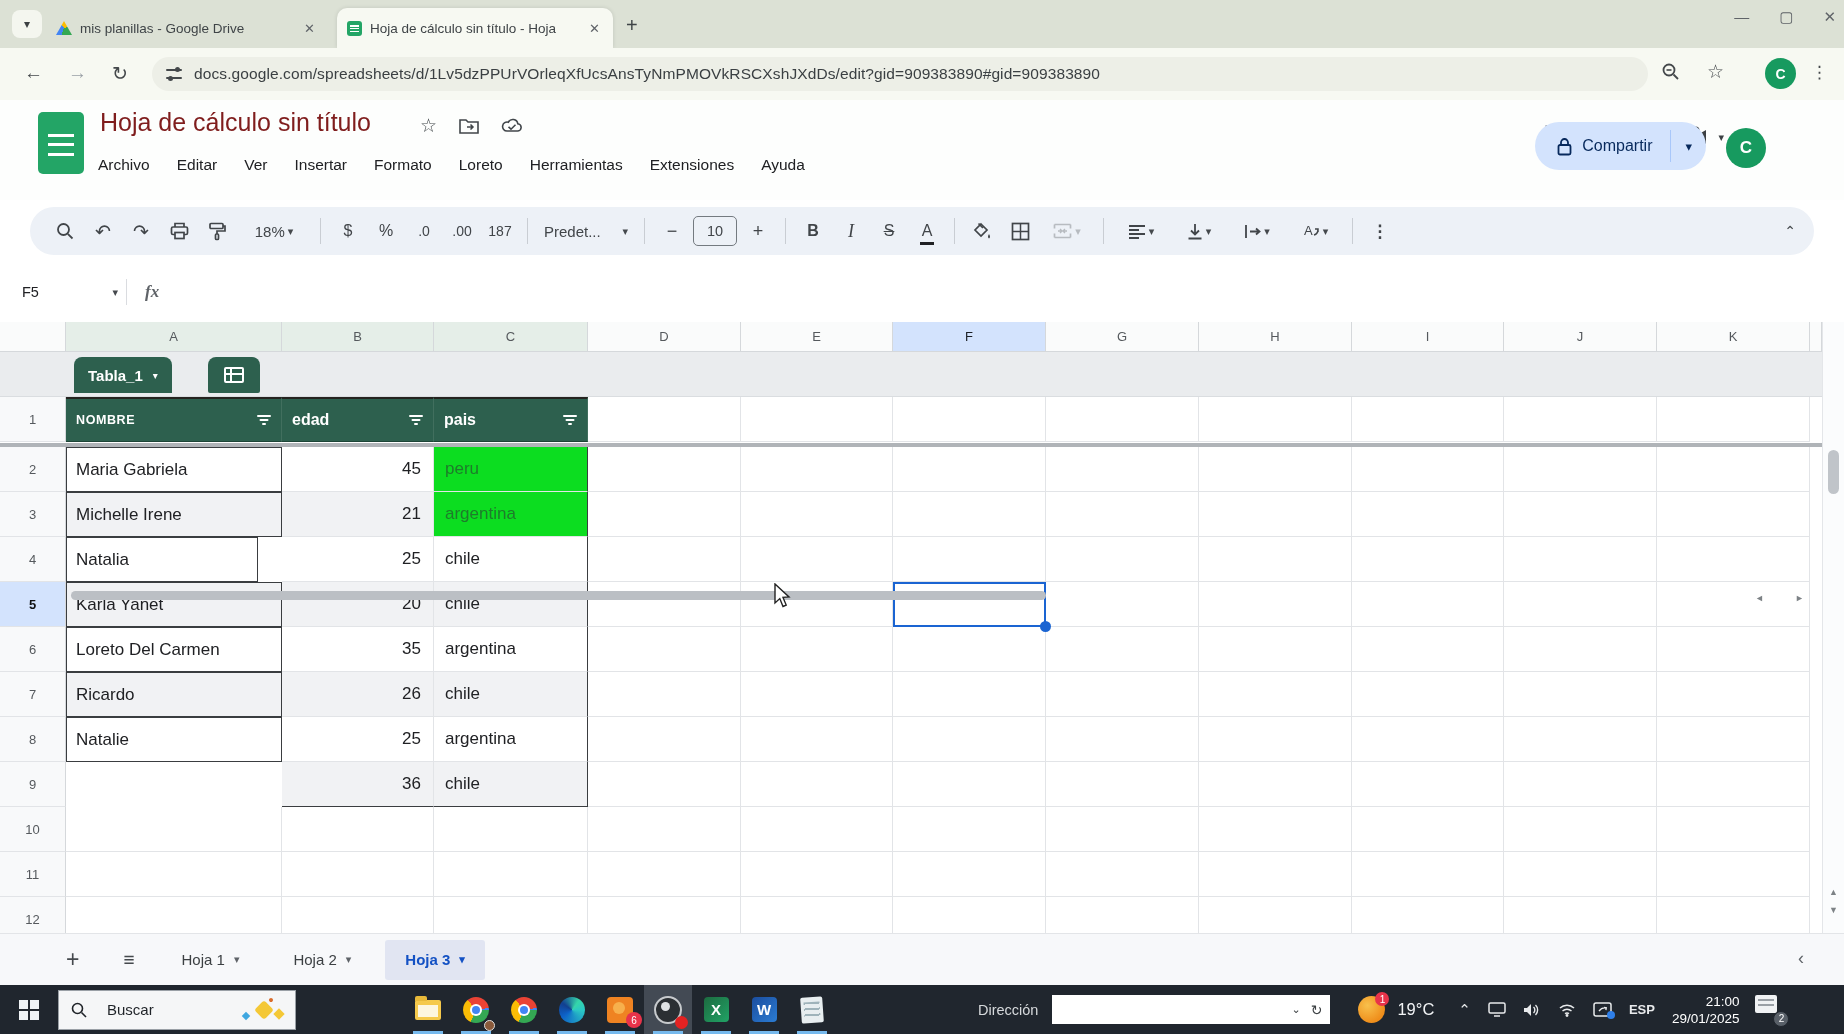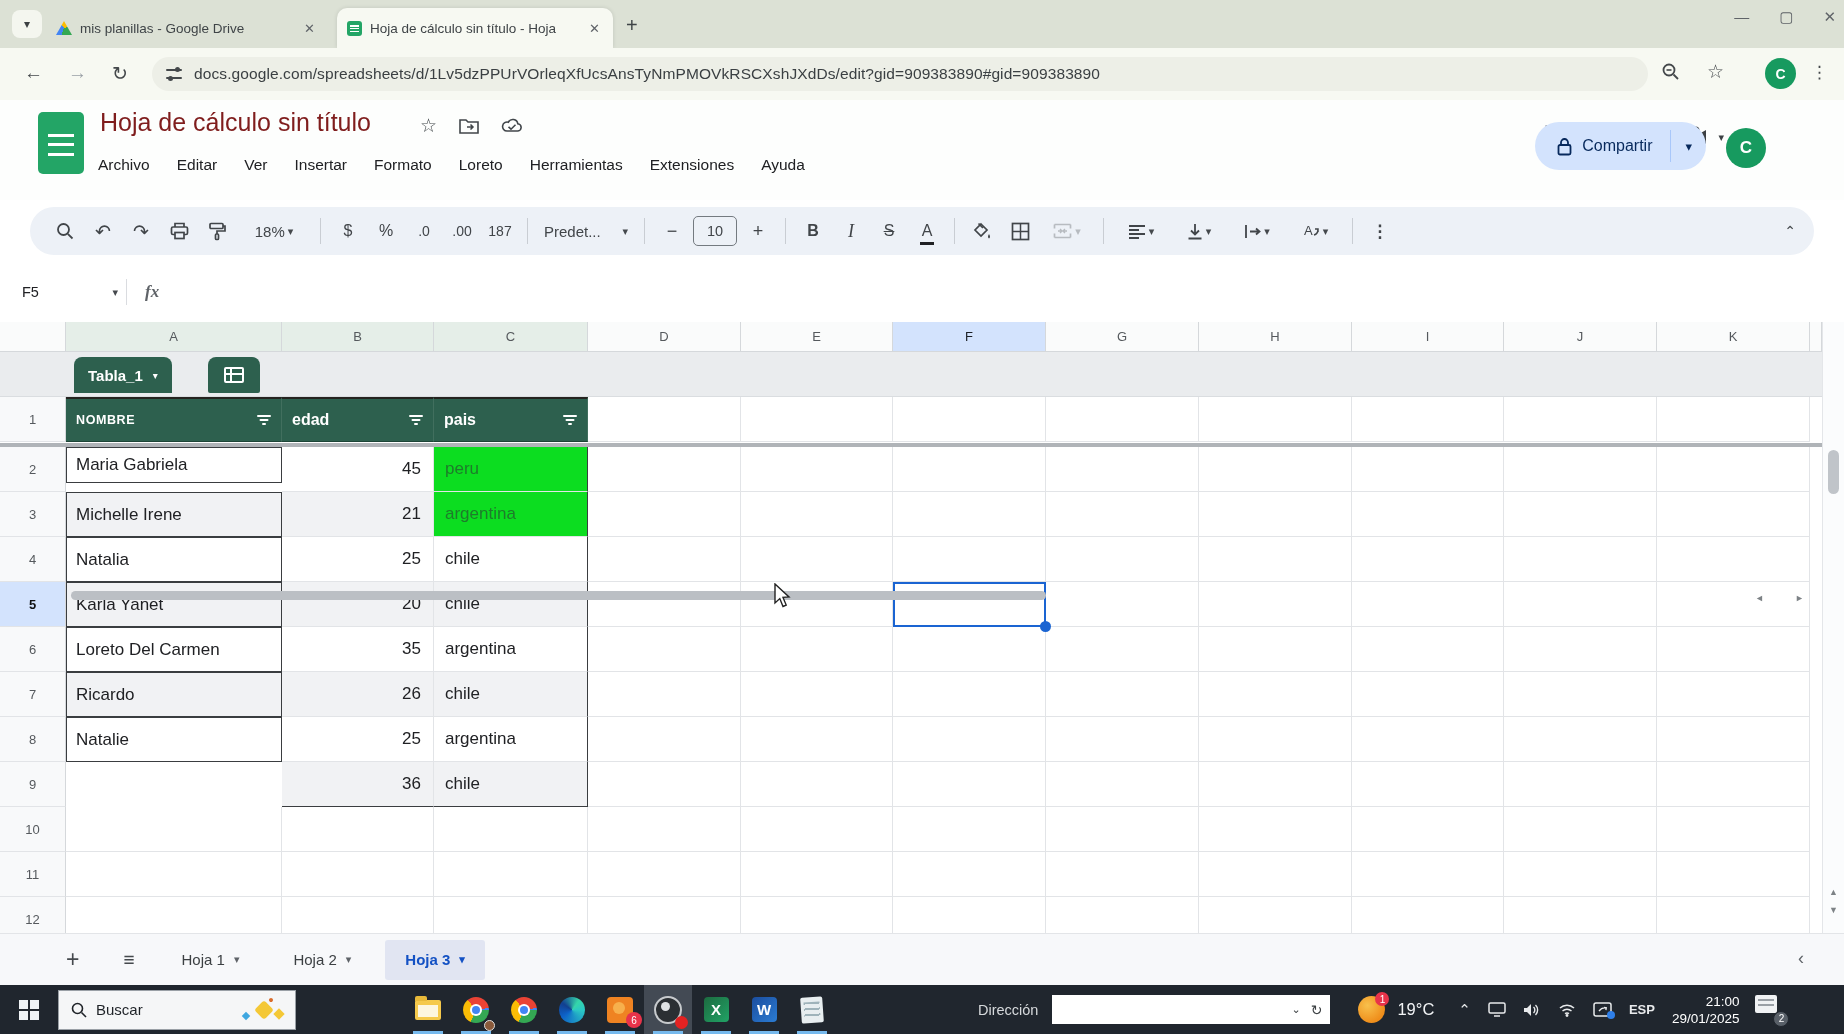--- a/index.html
+++ b/index.html
@@ -129,21 +129,21 @@
   .sheettab .arr { font-size:11px; color:#5f6368; }
   .sheettab.active { background:#e1e5f2; color:#1351c4; font-weight:bold; border-radius:3px; }
   .sheettab.active .arr { color:#1351c4; }
   #sheetscrollleft { position:absolute; right:40px; top:14px; color:#5f6368; font-size:18px; }
 
   
   #taskbar { position:absolute; left:0; top:985px; width:1844px; height:49px; background:#20262e; display:flex; align-items:center; }
   #startbtn { width:58px; height:49px; display:flex; align-items:center; justify-content:center; }
   .winlogo { width:20px; height:20px; display:grid; grid-template-columns:9px 9px; grid-template-rows:9px 9px; gap:2px; }
   .winlogo i { background:#eef2f5; }
-  #searchbox { width:238px; height:40px; background:#f5f6f7; border:1px solid #9aa0a6; display:flex; align-items:center; padding:0 12px; gap:9px; position:relative; }
+  #searchbox { width:238px; height:40px; background:#f5f6f7; border:1px solid #9aa0a6; display:flex; align-items:center; padding:0 12px; gap:20px; position:relative; }
   #searchbox .ph { font-size:15px; color:#1f2328; }
   .sparkles { position:absolute; right:10px; top:7px; width:46px; height:26px; }
   .spark { position:absolute; background:#f2c13a; transform:rotate(45deg); }
   .spark.s1 { width:14px; height:14px; left:18px; top:5px; background:#f4c836; border-radius:3px; }
   .spark.s2 { width:8px; height:8px; left:36px; top:12px; background:#f4c836; }
   .spark.s3 { width:6px; height:6px; left:4px; top:15px; background:#3fa7e0; }
   .spark.s4 { width:4px; height:4px; left:30px; top:0; background:#d96c2c; border-radius:50%; }
   .appslot { width:48px; height:49px; display:flex; align-items:center; justify-content:center; position:relative; flex:none; }
   .appslot .uline { position:absolute; bottom:0; left:9px; right:9px; height:3px; background:#76b9ed; }
   .appslot.active { background:#434a54; }
@@ -450,21 +450,21 @@
     </div>
     <div class="gcell " style="left: 588px; top: 75px; width: 153px; height: 45px;"></div>
     <div class="gcell " style="left: 741px; top: 75px; width: 152px; height: 45px;"></div>
     <div class="gcell " style="left: 893px; top: 75px; width: 153px; height: 45px;"></div>
     <div class="gcell " style="left: 1046px; top: 75px; width: 153px; height: 45px;"></div>
     <div class="gcell " style="left: 1199px; top: 75px; width: 153px; height: 45px;"></div>
     <div class="gcell " style="left: 1352px; top: 75px; width: 152px; height: 45px;"></div>
     <div class="gcell " style="left: 1504px; top: 75px; width: 153px; height: 45px;"></div>
     <div class="gcell " style="left: 1657px; top: 75px; width: 153px; height: 45px;"></div>
     <div class="gcell rowhead" style="left: 0px; top: 125px; width: 66px; height: 45px;">2</div>
-    <div class="gcell cA" style="left: 66px; top: 125px; width: 216px; height: 36px;">Maria Gabriela</div>
+    <div class="gcell cA" style="left: 66px; top: 125px; width: 216px; height: 45px;">Maria Gabriela</div>
     <div class="gcell cB" style="left: 282px; top: 125px; width: 152px; height: 45px;">45</div>
     <div class="gcell cC greencell" style="left: 434px; top: 125px; width: 154px; height: 45px;">peru</div>
     <div class="gcell " style="left: 588px; top: 125px; width: 153px; height: 45px;"></div>
     <div class="gcell " style="left: 741px; top: 125px; width: 152px; height: 45px;"></div>
     <div class="gcell " style="left: 893px; top: 125px; width: 153px; height: 45px;"></div>
     <div class="gcell " style="left: 1046px; top: 125px; width: 153px; height: 45px;"></div>
     <div class="gcell " style="left: 1199px; top: 125px; width: 153px; height: 45px;"></div>
     <div class="gcell " style="left: 1352px; top: 125px; width: 152px; height: 45px;"></div>
     <div class="gcell " style="left: 1504px; top: 125px; width: 153px; height: 45px;"></div>
     <div class="gcell " style="left: 1657px; top: 125px; width: 153px; height: 45px;"></div>
@@ -474,21 +474,21 @@
     <div class="gcell cC band greencell" style="left: 434px; top: 170px; width: 154px; height: 45px;">argentina</div>
     <div class="gcell " style="left: 588px; top: 170px; width: 153px; height: 45px;"></div>
     <div class="gcell " style="left: 741px; top: 170px; width: 152px; height: 45px;"></div>
     <div class="gcell " style="left: 893px; top: 170px; width: 153px; height: 45px;"></div>
     <div class="gcell " style="left: 1046px; top: 170px; width: 153px; height: 45px;"></div>
     <div class="gcell " style="left: 1199px; top: 170px; width: 153px; height: 45px;"></div>
     <div class="gcell " style="left: 1352px; top: 170px; width: 152px; height: 45px;"></div>
     <div class="gcell " style="left: 1504px; top: 170px; width: 153px; height: 45px;"></div>
     <div class="gcell " style="left: 1657px; top: 170px; width: 153px; height: 45px;"></div>
     <div class="gcell rowhead" style="left: 0px; top: 215px; width: 66px; height: 45px;">4</div>
-    <div class="gcell cA" style="left: 66px; top: 215px; width: 216px; height: 45px;">Natalia</div>
+    <div class="gcell cA" style="left: 66px; top: 215px; width: 192px; height: 45px;">Natalia</div>
     <div class="gcell cB" style="left: 282px; top: 215px; width: 152px; height: 45px;">25</div>
     <div class="gcell cC" style="left: 434px; top: 215px; width: 154px; height: 45px;">chile</div>
     <div class="gcell " style="left: 588px; top: 215px; width: 153px; height: 45px;"></div>
     <div class="gcell " style="left: 741px; top: 215px; width: 152px; height: 45px;"></div>
     <div class="gcell " style="left: 893px; top: 215px; width: 153px; height: 45px;"></div>
     <div class="gcell " style="left: 1046px; top: 215px; width: 153px; height: 45px;"></div>
     <div class="gcell " style="left: 1199px; top: 215px; width: 153px; height: 45px;"></div>
     <div class="gcell " style="left: 1352px; top: 215px; width: 152px; height: 45px;"></div>
     <div class="gcell " style="left: 1504px; top: 215px; width: 153px; height: 45px;"></div>
     <div class="gcell " style="left: 1657px; top: 215px; width: 153px; height: 45px;"></div>

